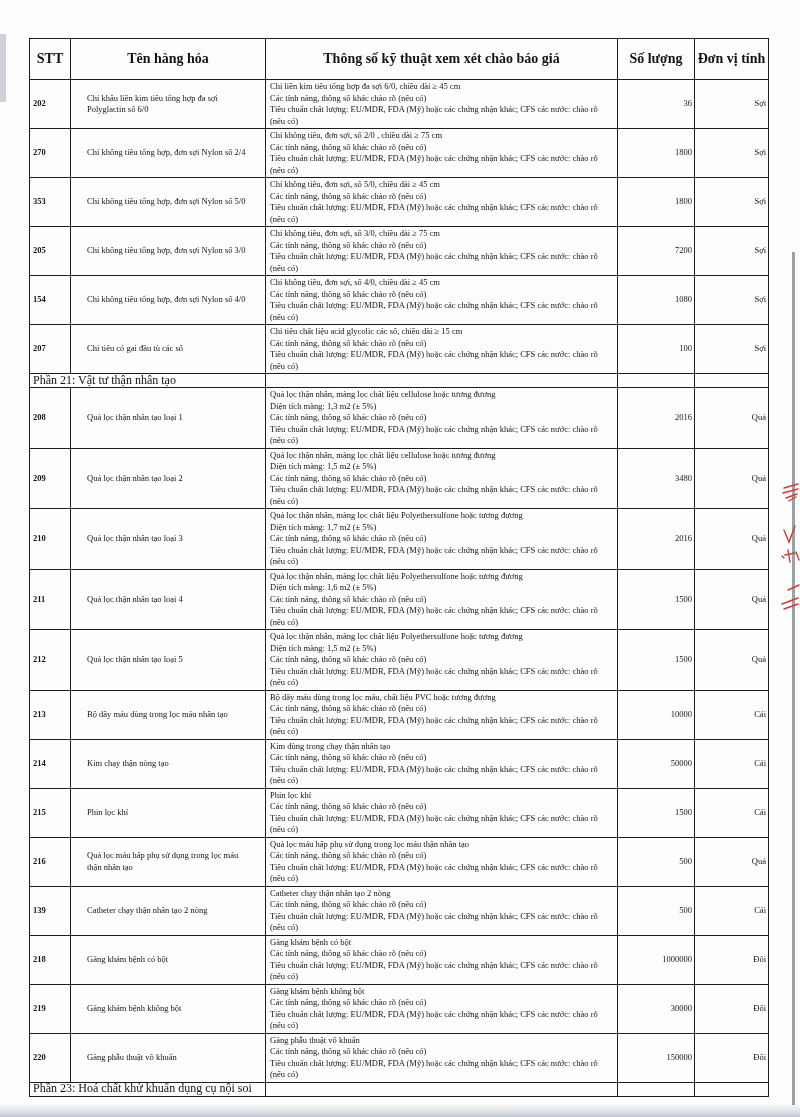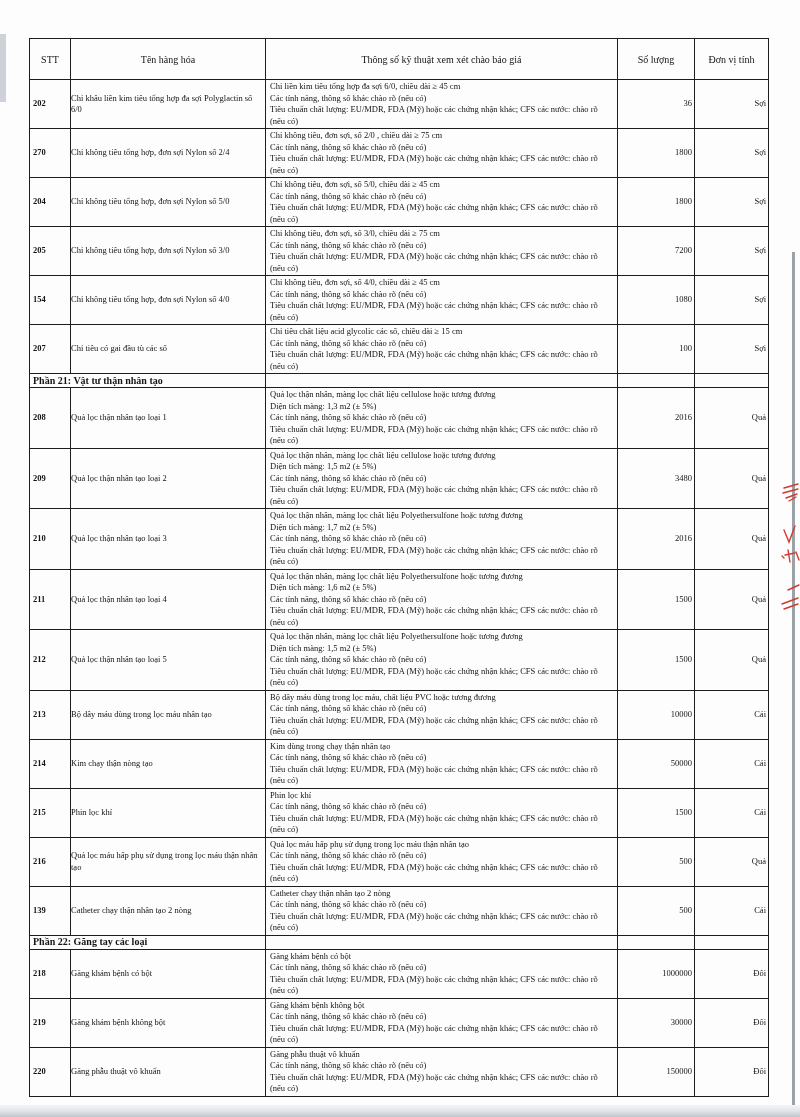--- a/index.html
+++ b/index.html
@@ -14,30 +14,30 @@
   .edge-bottom{position:absolute;left:0;top:1105px;width:800px;height:12px;
     background:linear-gradient(#f4f6f8 0%,#dfe3e8 55%,#bfc5cd 100%);}
   .edge-left-top{position:absolute;left:0;top:34px;width:6px;height:68px;background:#ccd2d8;}
 
   table.spec{
     position:absolute;left:29px;top:38px;width:739px;
     border-collapse:collapse;table-layout:fixed;
   }
   .spec th,.spec td{border:1px solid #1d1d1d;}
   .spec th{
-    font-size:10px;font-weight:normal;text-align:center;vertical-align:middle;
+    font-size:14px;font-weight:bold;text-align:center;vertical-align:middle;
     height:36px;padding:2px;
   }
   .spec td{font-size:8.5px;line-height:11.5px;}
   td.stt-cell{text-align:left;vertical-align:middle;padding:1px 2px 1px 3px;font-weight:bold;}
-  td.name-cell{vertical-align:middle;padding:1px 0;}
+  td.name-cell{vertical-align:middle;padding:1px 16px;}
   td.spec-cell{vertical-align:top;padding:1px 4px;}
   td.qty-cell,td.unit-cell{text-align:right;vertical-align:middle;padding:1px 2px;}
   tr.section-row td{height:13px;}
-  td.section-cell{font-weight:bold;font-size:10px;padding:0 3px;vertical-align:middle;}
+  td.section-cell{font-weight:normal;font-size:12px;padding:0 3px;vertical-align:middle;}
   td.empty-cell{padding:0;}
 
   .red-marks{position:absolute;left:768px;top:468px;width:32px;height:160px;pointer-events:none;}
 </style>
 </head>
 <body>
 
 <table class="spec">
   <colgroup>
     <col style="width:41px">
@@ -72,21 +72,21 @@
         <td class="name-cell">Chỉ không tiêu tổng hợp, đơn sợi Nylon số 2/4</td>
         <td class="spec-cell">
           <div>Chỉ không tiêu, đơn sợi, số 2/0 , chiều dài ≥ 75 cm</div>
           <div>Các tính năng, thông số khác chào rõ (nếu có)</div>
           <div>Tiêu chuẩn chất lượng: EU/MDR, FDA (Mỹ) hoặc các chứng nhận khác; CFS các nước: chào rõ (nếu có)</div>
         </td>
         <td class="qty-cell">1800</td>
         <td class="unit-cell">Sợi</td>
       </tr>
       <tr>
-        <td class="stt-cell">204</td>
+        <td class="stt-cell">353</td>
         <td class="name-cell">Chỉ không tiêu tổng hợp, đơn sợi Nylon số 5/0</td>
         <td class="spec-cell">
           <div>Chỉ không tiêu, đơn sợi, số 5/0, chiều dài ≥ 45 cm</div>
           <div>Các tính năng, thông số khác chào rõ (nếu có)</div>
           <div>Tiêu chuẩn chất lượng: EU/MDR, FDA (Mỹ) hoặc các chứng nhận khác; CFS các nước: chào rõ (nếu có)</div>
         </td>
         <td class="qty-cell">1800</td>
         <td class="unit-cell">Sợi</td>
       </tr>
       <tr>
@@ -236,26 +236,20 @@
         <td class="stt-cell">139</td>
         <td class="name-cell">Catheter chạy thận nhân tạo 2 nòng</td>
         <td class="spec-cell">
           <div>Catheter chạy thận nhân tạo 2 nòng</div>
           <div>Các tính năng, thông số khác chào rõ (nếu có)</div>
           <div>Tiêu chuẩn chất lượng: EU/MDR, FDA (Mỹ) hoặc các chứng nhận khác; CFS các nước: chào rõ (nếu có)</div>
         </td>
         <td class="qty-cell">500</td>
         <td class="unit-cell">Cái</td>
       </tr>
-      <tr class="section-row">
-        <td class="section-cell" colspan="2">Phần 22: Găng tay các loại</td>
-        <td class="empty-cell"></td>
-        <td class="empty-cell"></td>
-        <td class="empty-cell"></td>
-      </tr>
       <tr>
         <td class="stt-cell">218</td>
         <td class="name-cell">Găng khám bệnh có bột</td>
         <td class="spec-cell">
           <div>Găng khám bệnh có bột</div>
           <div>Các tính năng, thông số khác chào rõ (nếu có)</div>
           <div>Tiêu chuẩn chất lượng: EU/MDR, FDA (Mỹ) hoặc các chứng nhận khác; CFS các nước: chào rõ (nếu có)</div>
         </td>
         <td class="qty-cell">1000000</td>
         <td class="unit-cell">Đôi</td>
@@ -274,20 +268,26 @@
       <tr>
         <td class="stt-cell">220</td>
         <td class="name-cell">Găng phẫu thuật vô khuẩn</td>
         <td class="spec-cell">
           <div>Găng phẫu thuật vô khuẩn</div>
           <div>Các tính năng, thông số khác chào rõ (nếu có)</div>
           <div>Tiêu chuẩn chất lượng: EU/MDR, FDA (Mỹ) hoặc các chứng nhận khác; CFS các nước: chào rõ (nếu có)</div>
         </td>
         <td class="qty-cell">150000</td>
         <td class="unit-cell">Đôi</td>
+      </tr>
+      <tr class="section-row">
+        <td class="section-cell" colspan="2">Phần 23: Hoá chất khử khuẩn dụng cụ nội soi</td>
+        <td class="empty-cell"></td>
+        <td class="empty-cell"></td>
+        <td class="empty-cell"></td>
       </tr>
     </tbody>
 </table>
 
 <div class="edge-right"></div>
 <div class="edge-bottom"></div>
 <div class="edge-left-top"></div>
 
 <svg class="red-marks" viewBox="0 0 32 160">
   <g stroke="#cf3a32" stroke-width="1.4" fill="none" stroke-linecap="round">

